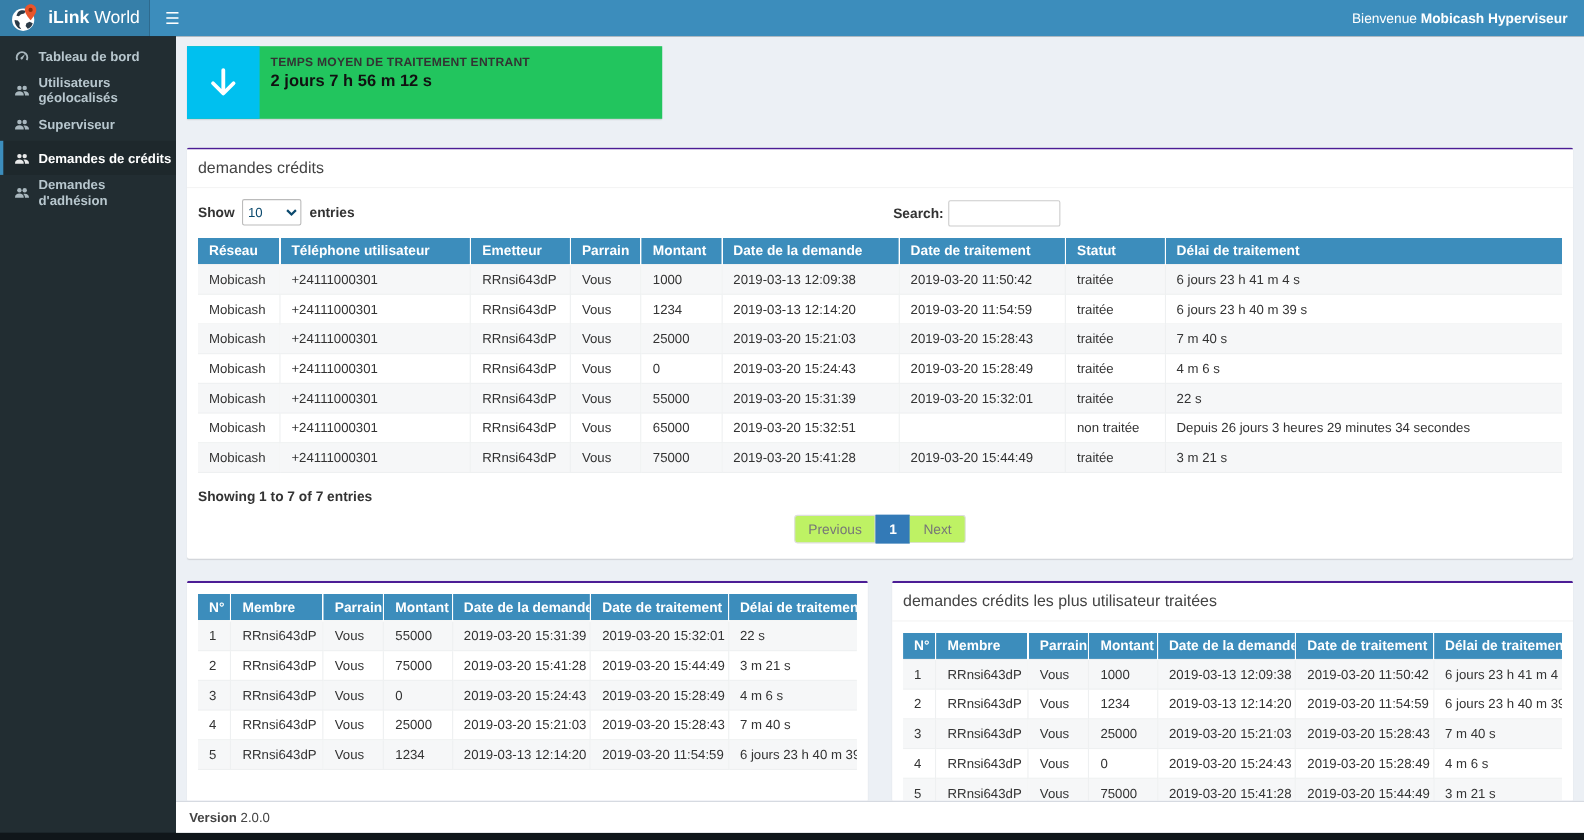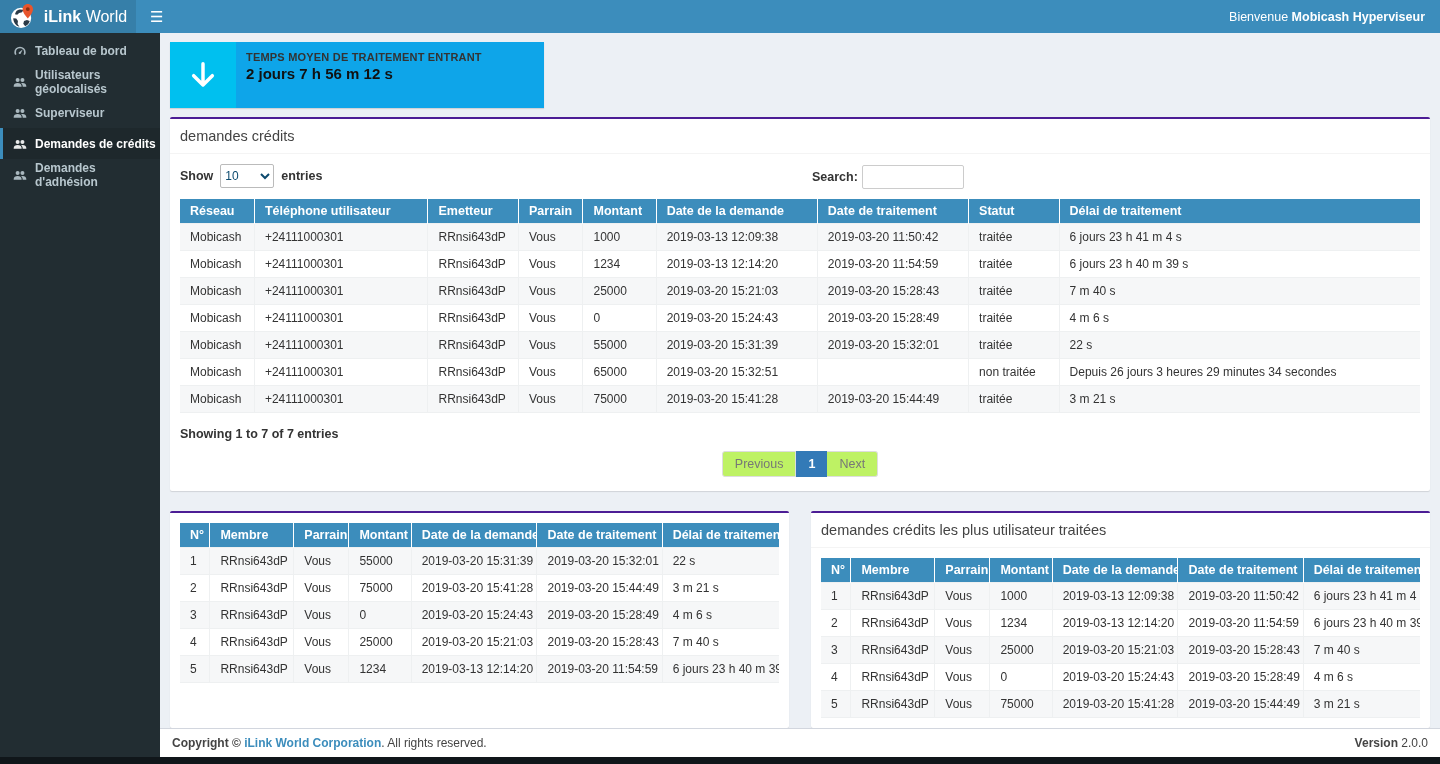--- a/index.html
+++ b/index.html
@@ -23,21 +23,21 @@
   .sidebar { width:160px; background:#222d32; flex:0 0 auto; }
   .sidebar ul { list-style:none; padding-top:2px; }
   .sidebar li { display:flex; align-items:center; gap:8px; height:31px; padding-left:10px; color:#b8c7ce; font-size:12px; font-weight:bold; border-left:3px solid transparent; cursor:pointer; }
   .sidebar li.active { background:#1e282c; border-left-color:#3c8dbc; color:#fff; }
   .sidebar li svg { flex:0 0 auto; fill:currentColor; opacity:.9; }
 
   .content-col { flex:1; display:flex; flex-direction:column; background:#ecf0f5; }
   .content { flex:1; padding:9px 10px; overflow:hidden; }
 
   
-  .info-box { width:374px; height:66px; background:#0ea5e9; box-shadow:0 1px 1px rgba(0,0,0,.12); display:flex; margin-bottom:9px; }
+  .info-box { width:432px; height:66px; background:#22c55e; box-shadow:0 1px 1px rgba(0,0,0,.12); display:flex; margin-bottom:26px; }
   .info-box-icon { width:66px; height:66px; background:#00c0ef; display:flex; align-items:center; justify-content:center; }
   .info-box-content { padding:9px 10px; }
   .info-box-text { font-size:11px; font-weight:bold; color:#333; letter-spacing:.2px; }
   .info-box-number { font-size:15px; font-weight:bold; color:#111; margin-top:2px; }
 
   
   .box { background:#fff; border-top:2px solid #4c1d95; border-radius:2px; box-shadow:0 1px 1px rgba(0,0,0,.12); margin-bottom:20px; }
   .box-header { padding:8px 10px; border-bottom:1px solid #f4f4f4; }
   .box-title { font-size:14.5px; color:#444; font-weight:normal; }
   .box-body { padding:10px; }
@@ -451,23 +451,20 @@
                   </tr>
                 </tbody>
             </table>
           </div>
         </div>
       </div>
 
     </div>
 
     <footer class="main-footer">
-      <span class="left">
-        <b>Copyright © </b><a>iLink World Corporation</a><span>. All rights reserved.</span>
-      </span>
       <span class="right">
         <b>Version</b><span> 2.0.0</span>
       </span>
     </footer>
   </div>
 </div>
 
 <div class="bottom-strip"></div>
 
 </body></html>

